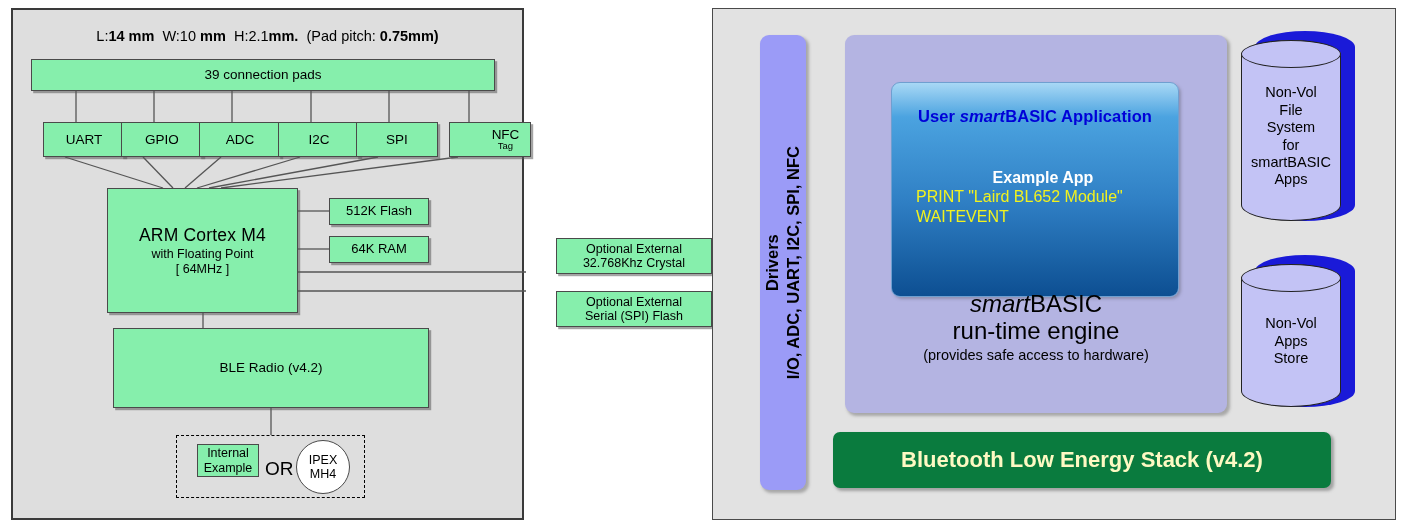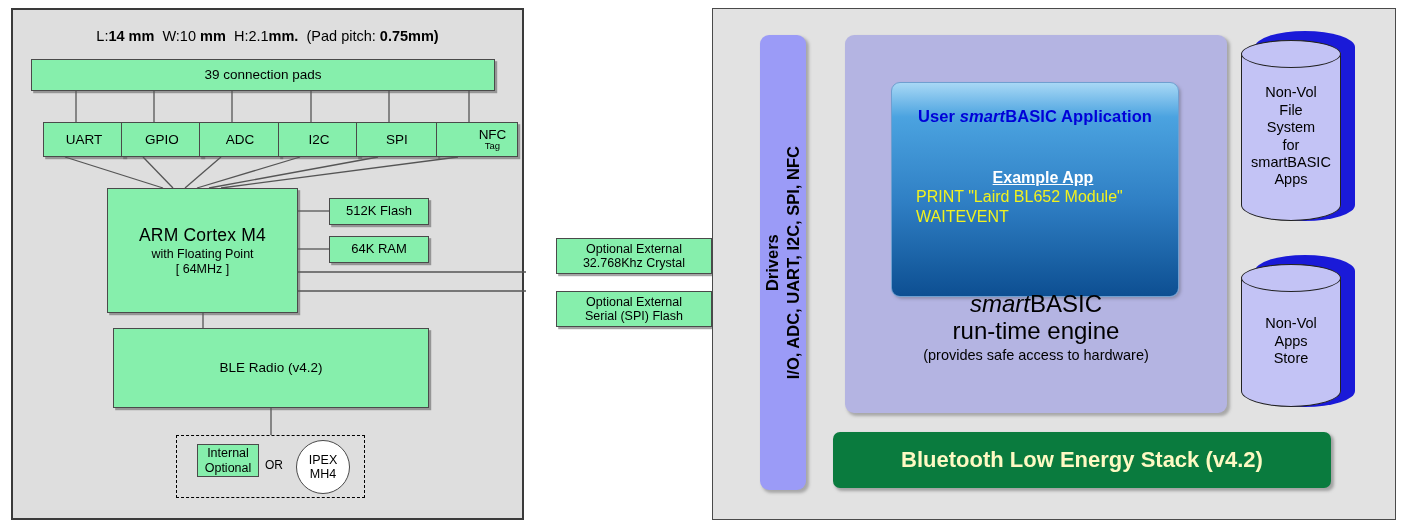--- a/index.html
+++ b/index.html
@@ -42,21 +42,21 @@
   .box.noshadow { box-shadow: none; }
 
   #pads { left: 18px; top: 49px; width: 464px; height: 32px; font-size: 13.5px; }
 
   .periph { top: 112px; width: 82px; height: 35px; font-size: 13.5px; }
   #p-uart { left: 30px; }
   #p-gpio { left: 108px; }
   #p-adc  { left: 186px; }
   #p-i2c  { left: 265px; }
   #p-spi  { left: 343px; }
-  #p-nfc  { left: 423px; font-size: 13.5px; padding-left: 31px; }
+  #p-nfc  { left: 436px; font-size: 13.5px; padding-left: 31px; }
   #p-nfc .sub { font-size: 9.5px; margin-top: -1px; }
 
   #arm {
     left: 94px; top: 178px; width: 191px; height: 125px;
     font-size: 12.5px;
   }
   #arm .t1 { font-size: 17.5px; letter-spacing: .2px; }
   #arm .t2 { font-size: 12.5px; margin-top: 2px; }
   #arm .t3 { font-size: 12.5px; }
 
@@ -70,21 +70,21 @@
 
   #ant-group {
     position: absolute; left: 163px; top: 425px;
     width: 189px; height: 63px;
     border: 1.6px dashed #000;
     background: transparent;
   }
   #int-ant { left: 184px; top: 434px; width: 62px; height: 33px; font-size: 12.5px; }
   #or-label {
     position: absolute; left: 252px; top: 448px;
-    font-size: 12px; color: #000;
+    font-size: 19px; color: #000;
   }
   #ipex {
     position: absolute; left: 283px; top: 430px;
     width: 54px; height: 54px;
     border: 1.4px solid #4a4a4a; border-radius: 50%;
     background: #fff;
     display: flex; flex-direction: column;
     align-items: center; justify-content: center;
     font-size: 12.5px; line-height: 1.12; text-align: center;
   }
@@ -135,21 +135,20 @@
     margin-top: 8px;
   }
   #app-title {
     font-size: 16.5px; font-weight: bold; color: #0000d8;
     letter-spacing: .1px;
   }
   #app-title i { font-style: italic; }
   #example-app {
     margin-top: 43px;
     font-size: 16px; font-weight: bold; color: #ffffff;
-    text-decoration: underline;
     padding-left: 16px;
   }
   .code-line {
     font-size: 16px; color: #f2f21e; text-align: left;
     margin-left: 24px; line-height: 1.22;
   }
 
   #engine-title {
     position: absolute; left: 0; top: 255px; width: 100%;
     text-align: center; color: #000;
@@ -295,21 +294,21 @@
       <span>Serial (SPI) Flash</span>
     </div>
 
     <div class="box" id="ble">
       <span>BLE Radio (v4.2)</span>
     </div>
 
     <div id="ant-group"></div>
     <div class="box noshadow" id="int-ant">
       <span>Internal</span>
-      <span>Optional</span>
+      <span>Example</span>
     </div>
     <div id="or-label">OR</div>
     <div id="ipex">
       <span>IPEX</span>
       <span>MH4</span>
     </div>
   </div>
 
   <div id="right-panel">
 

